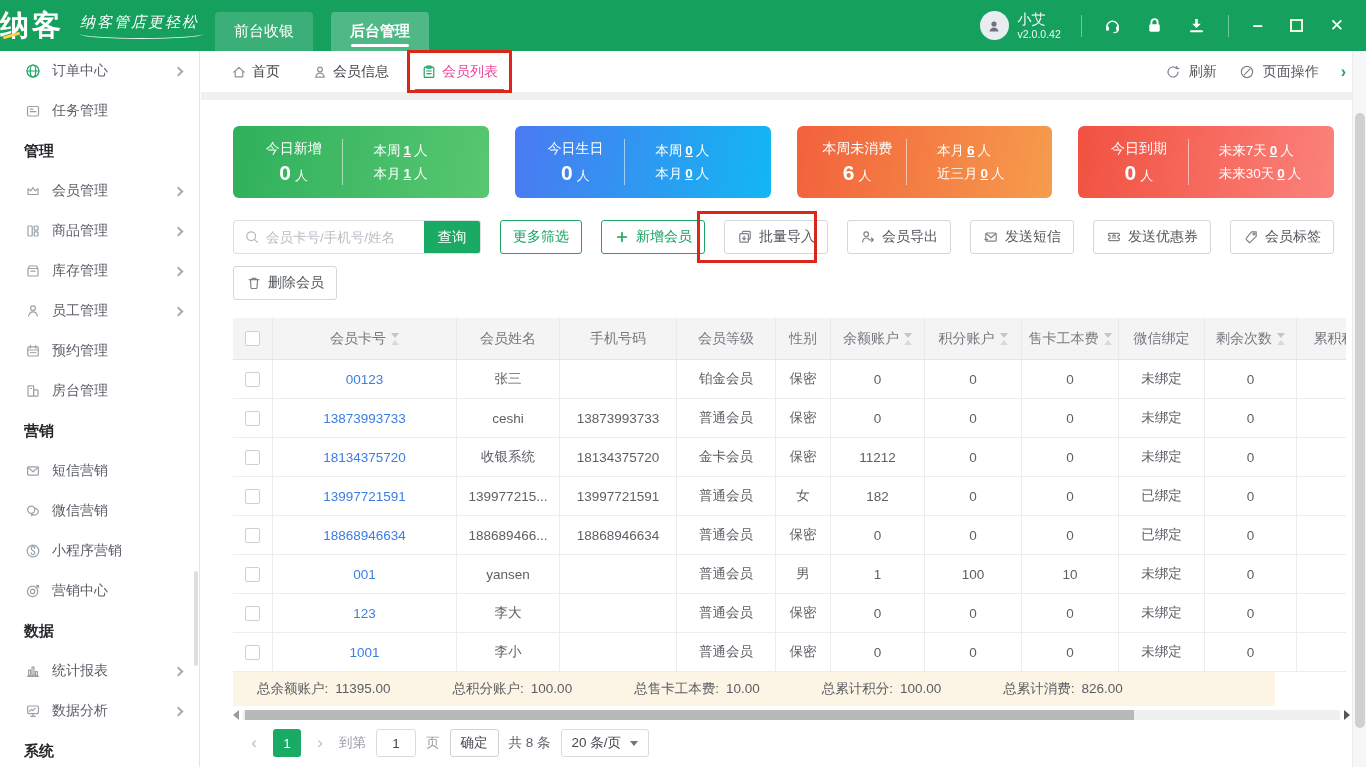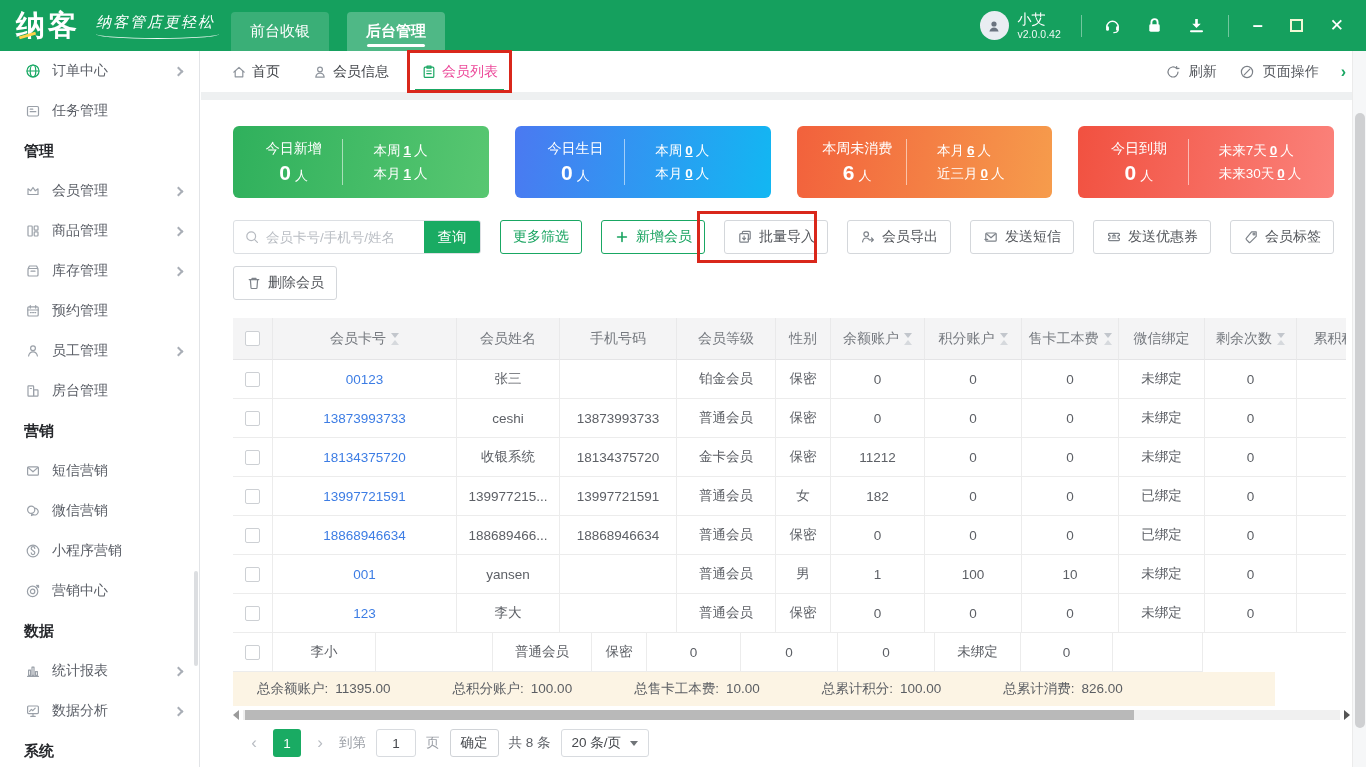--- a/index.html
+++ b/index.html
@@ -2,21 +2,21 @@
 <html><head>
 <meta charset="utf-8">
 <style>
 *{margin:0;padding:0;box-sizing:border-box}
 html,body{width:1366px;height:767px;overflow:hidden}
 body{font-family:"Liberation Sans","DejaVu Sans",sans-serif;font-size:14px;color:#333;background:#fff;position:relative}
 .icn{display:inline-flex;align-items:center;justify-content:center}
 .icn svg{width:16px;height:16px}
 
 
-.topbar{position:absolute;top:0;left:0;width:1366px;height:51px;background:#15a05e;display:flex;align-items:center;color:#fff;padding-left:16px;z-index:5}
+.topbar{position:absolute;top:0;left:0;width:1366px;height:51px;background:#15a05e;display:flex;align-items:center;color:#fff;z-index:5}
 .logo{font-size:29px;font-weight:bold;letter-spacing:3px;position:relative;line-height:1}
 .logo::after{content:"";position:absolute;left:3px;bottom:3px;width:17px;height:3px;background:#ffd24a;transform:rotate(-16deg)}
 .tagline{font-style:italic;font-size:15px;margin-left:16px;letter-spacing:2px;position:relative;padding-bottom:7px;white-space:nowrap}
 .tagline::after{content:"";position:absolute;left:0;right:-4px;bottom:0;height:9px;border-bottom:1.5px solid rgba(255,255,255,.95);border-radius:50%}
 .nav-tabs{display:flex;align-self:flex-end;margin-left:16px;gap:18px}
 .nav-tab{height:39px;padding:0 19px;display:flex;align-items:center;background:rgba(255,255,255,.16);border-radius:4px 4px 0 0;font-size:15px;position:relative;cursor:pointer;white-space:nowrap}
 .nav-tab.active{background:rgba(255,255,255,.25);font-weight:bold}
 .nav-tab.active::after{content:"";position:absolute;bottom:4px;left:50%;transform:translateX(-50%);width:58px;height:3px;background:#fff;border-radius:2px}
 .tb-right{margin-left:auto;display:flex;align-items:center;gap:20px;padding-right:22px}
 .user-block{display:flex;align-items:center;gap:9px;cursor:pointer}
@@ -227,36 +227,36 @@
             <rect x="3" y="5.5" width="10" height="7.5" rx="1"></rect>
             <path d="M6 8.2h4"></path>
           </svg>
         </span>
         <span class="side-label">库存管理</span>
         <span class="side-arrow"></span>
       </div>
       <div class="side-item">
         <span class="icn">
           <svg viewBox="0 0 16 16" fill="none" stroke="currentColor" stroke-width="1.2" stroke-linecap="round" stroke-linejoin="round">
+            <circle cx="8" cy="5.3" r="2.4"></circle>
+            <path d="M3.6 13c.5-2.9 2.3-4.2 4.4-4.2s3.9 1.3 4.4 4.2"></path>
+          </svg>
+        </span>
+        <span class="side-label">员工管理</span>
+        <span class="side-arrow"></span>
+      </div>
+      <div class="side-item">
+        <span class="icn">
+          <svg viewBox="0 0 16 16" fill="none" stroke="currentColor" stroke-width="1.2" stroke-linecap="round" stroke-linejoin="round">
             <rect x="2.8" y="3.8" width="10.4" height="9.2" rx="1"></rect>
             <path d="M5.3 2.5v2.6M10.7 2.5v2.6M2.8 7h10.4"></path>
             <path d="M5.4 9.6h.9M7.6 9.6h.9M9.8 9.6h.9"></path>
           </svg>
         </span>
         <span class="side-label">预约管理</span>
-      </div>
-      <div class="side-item">
-        <span class="icn">
-          <svg viewBox="0 0 16 16" fill="none" stroke="currentColor" stroke-width="1.2" stroke-linecap="round" stroke-linejoin="round">
-            <circle cx="8" cy="5.3" r="2.4"></circle>
-            <path d="M3.6 13c.5-2.9 2.3-4.2 4.4-4.2s3.9 1.3 4.4 4.2"></path>
-          </svg>
-        </span>
-        <span class="side-label">员工管理</span>
-        <span class="side-arrow"></span>
       </div>
       <div class="side-item">
         <span class="icn">
           <svg viewBox="0 0 16 16" fill="none" stroke="currentColor" stroke-width="1.2" stroke-linecap="round" stroke-linejoin="round">
             <rect x="3" y="2.8" width="5.6" height="10.4" rx="0.6"></rect>
             <rect x="8.6" y="6.8" width="4.4" height="6.4" rx="0.6"></rect>
             <path d="M5.2 5.5h1.2"></path>
           </svg>
         </span>
         <span class="side-label">房台管理</span>
@@ -689,20 +689,21 @@
           <div class="cell" style="width:97px">0</div>
           <div class="cell" style="width:97px">0</div>
           <div class="cell" style="width:86px">未绑定</div>
           <div class="cell" style="width:92px">0</div>
           <div class="cell" style="width:90px"></div>
         </div>
         <div class="tr">
           <div class="cell cb-col">
             <span class="cb"></span>
           </div>
+          <div class="cell c-link" style="width:184px">1001</div>
           <div class="cell" style="width:103px">李小</div>
           <div class="cell" style="width:117px"></div>
           <div class="cell" style="width:99px">普通会员</div>
           <div class="cell" style="width:55px">保密</div>
           <div class="cell" style="width:94px">0</div>
           <div class="cell" style="width:97px">0</div>
           <div class="cell" style="width:97px">0</div>
           <div class="cell" style="width:86px">未绑定</div>
           <div class="cell" style="width:92px">0</div>
           <div class="cell" style="width:90px"></div>

